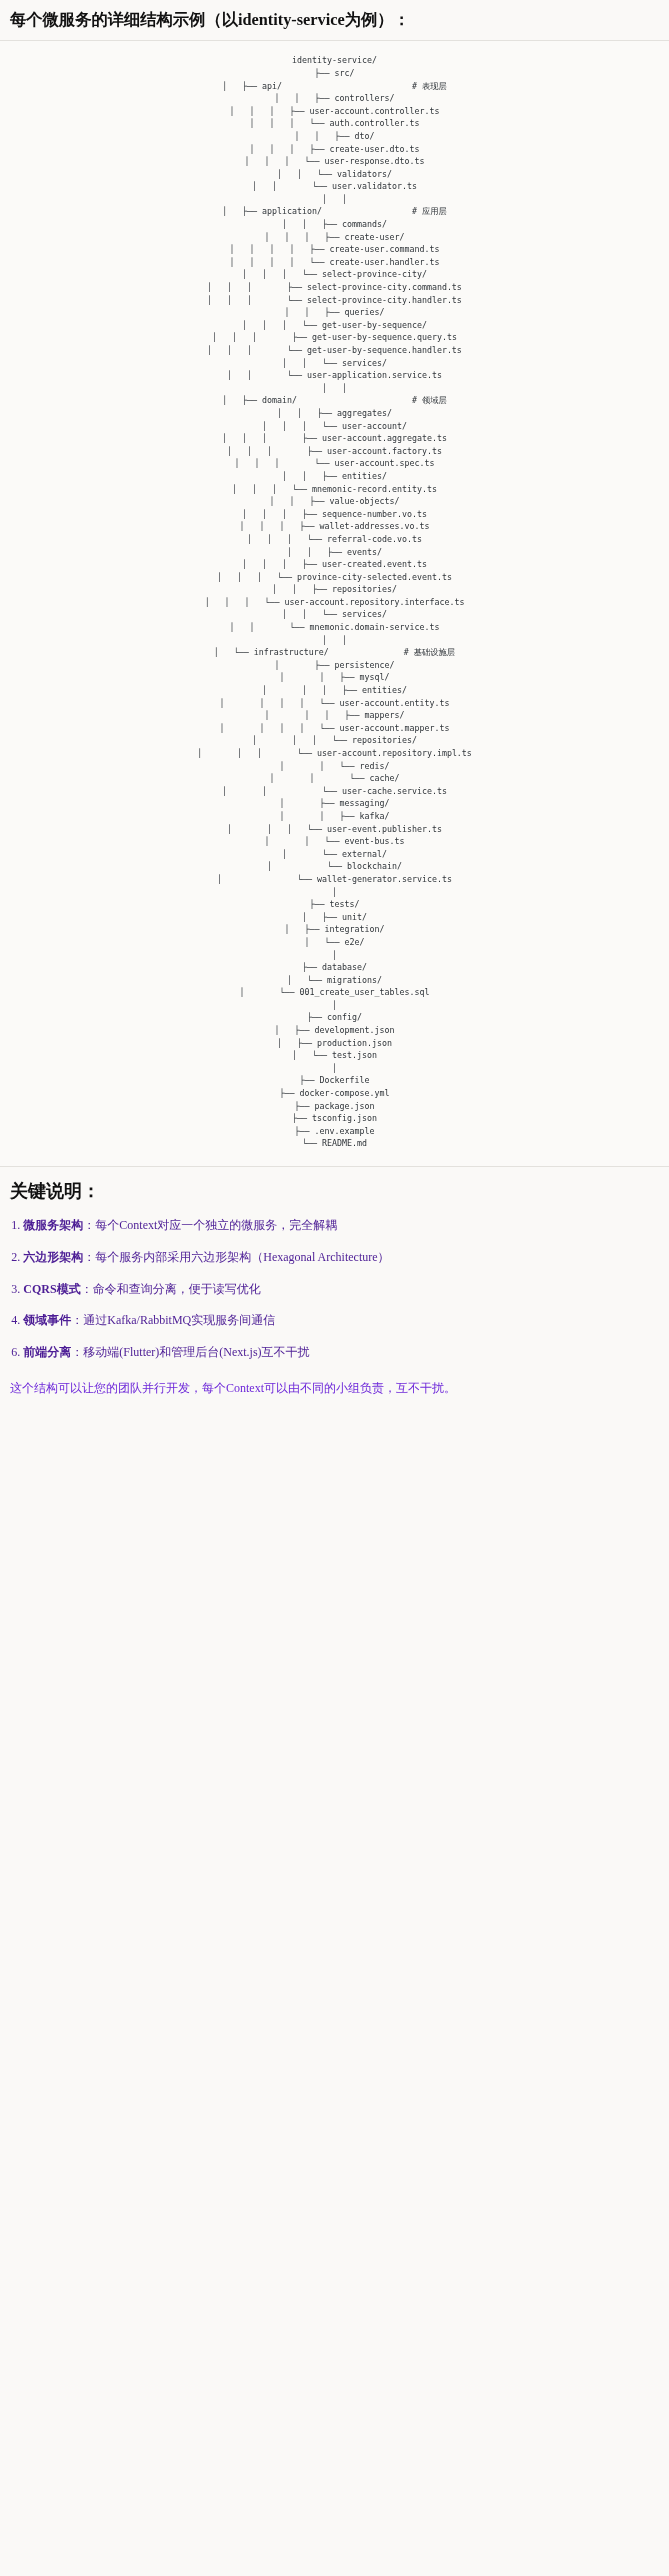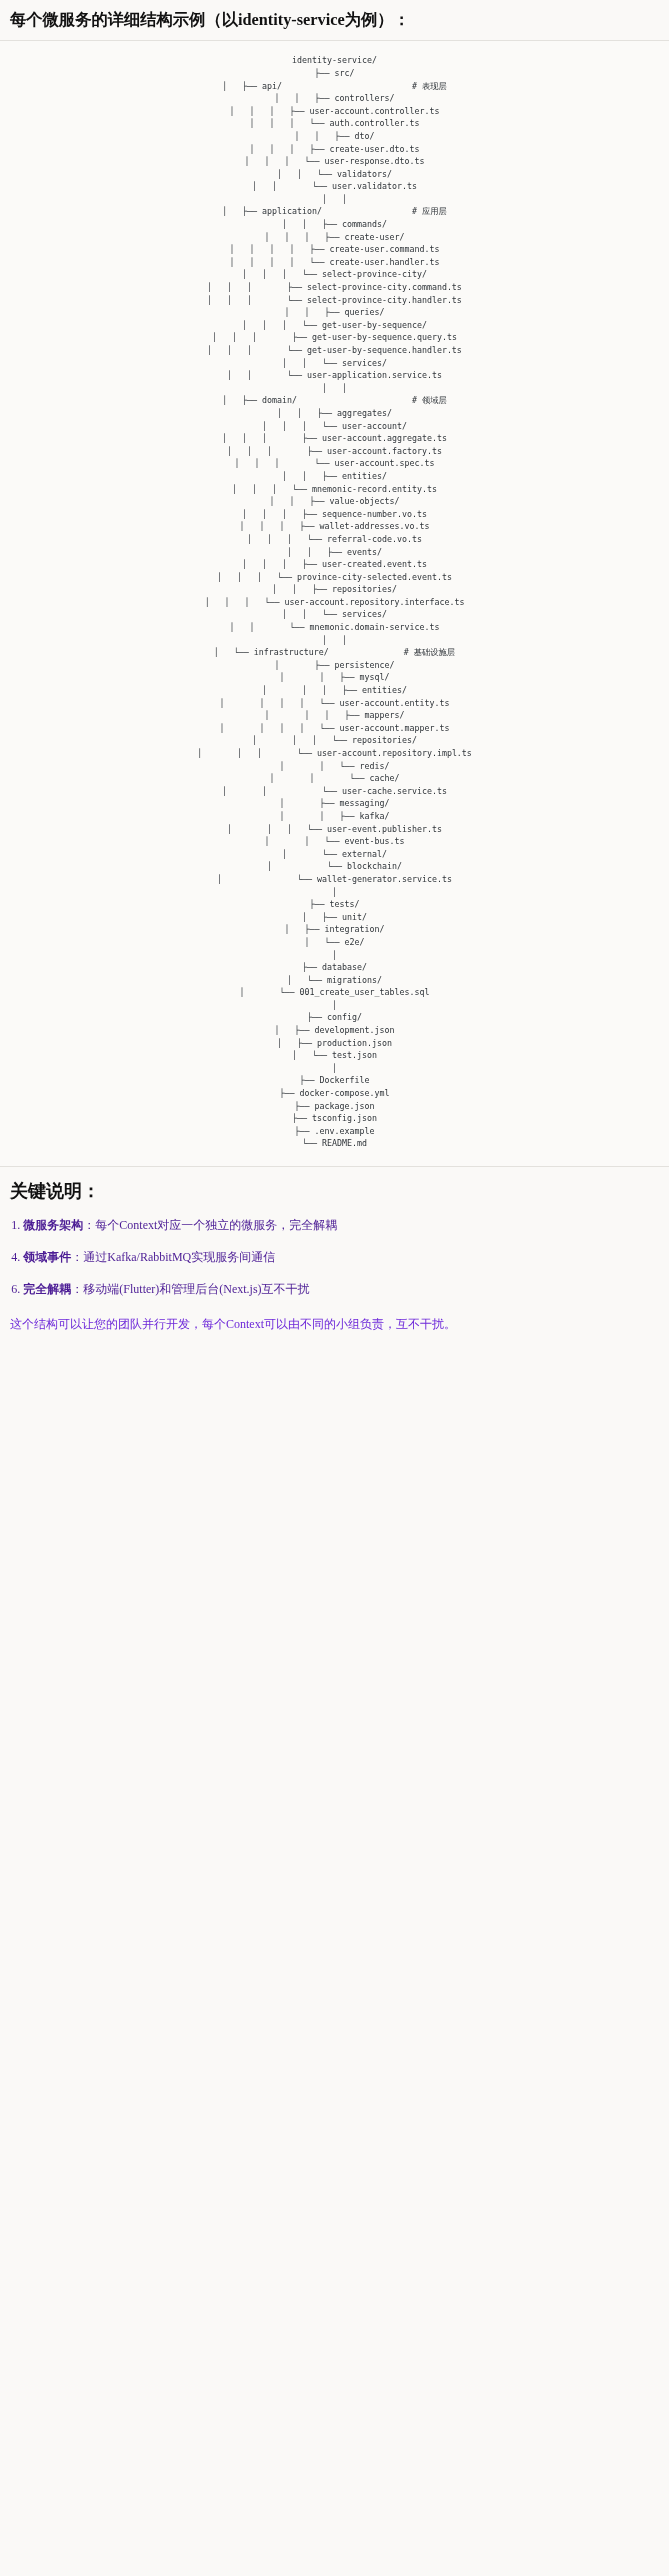--- a/index.html
+++ b/index.html
@@ -181,20 +181,22 @@
 ├── .env.example
 └── README.md</pre>
   </div>
 
   <div class="rule"></div>
 
   <div class="notes-block">
     <div class="notes-title">关键说明：</div>
     <ol class="notes" id="notes-list" style="list-style: none; padding-left: 0px;">
         <li><span>1. </span><span class="note-term">微服务架构</span><span>：</span><span>每个Context对应一个独立的微服务，完全解耦</span></li>
+        <li><span>2. </span><span class="note-term">六边形架构</span><span>：</span><span>每个服务内部采用六边形架构（Hexagonal Architecture）</span></li>
+        <li><span>3. </span><span class="note-term">CQRS模式</span><span>：</span><span>命令和查询分离，便于读写优化</span></li>
         <li><span>4. </span><span class="note-term">领域事件</span><span>：</span><span>通过Kafka/RabbitMQ实现服务间通信</span></li>
-        <li><span>6. </span><span class="note-term">完全解耦</span><span>：</span><span>移动端(Flutter)和管理后台(Next.js)互不干扰</span></li>
+        <li><span>6. </span><span class="note-term">前端分离</span><span>：</span><span>移动端(Flutter)和管理后台(Next.js)互不干扰</span></li>
       </ol>
     <div class="closing">这个结构可以让您的团队并行开发，每个Context可以由不同的小组负责，互不干扰。</div>
   </div>
 
 </div>
 
 
 </body></html>

